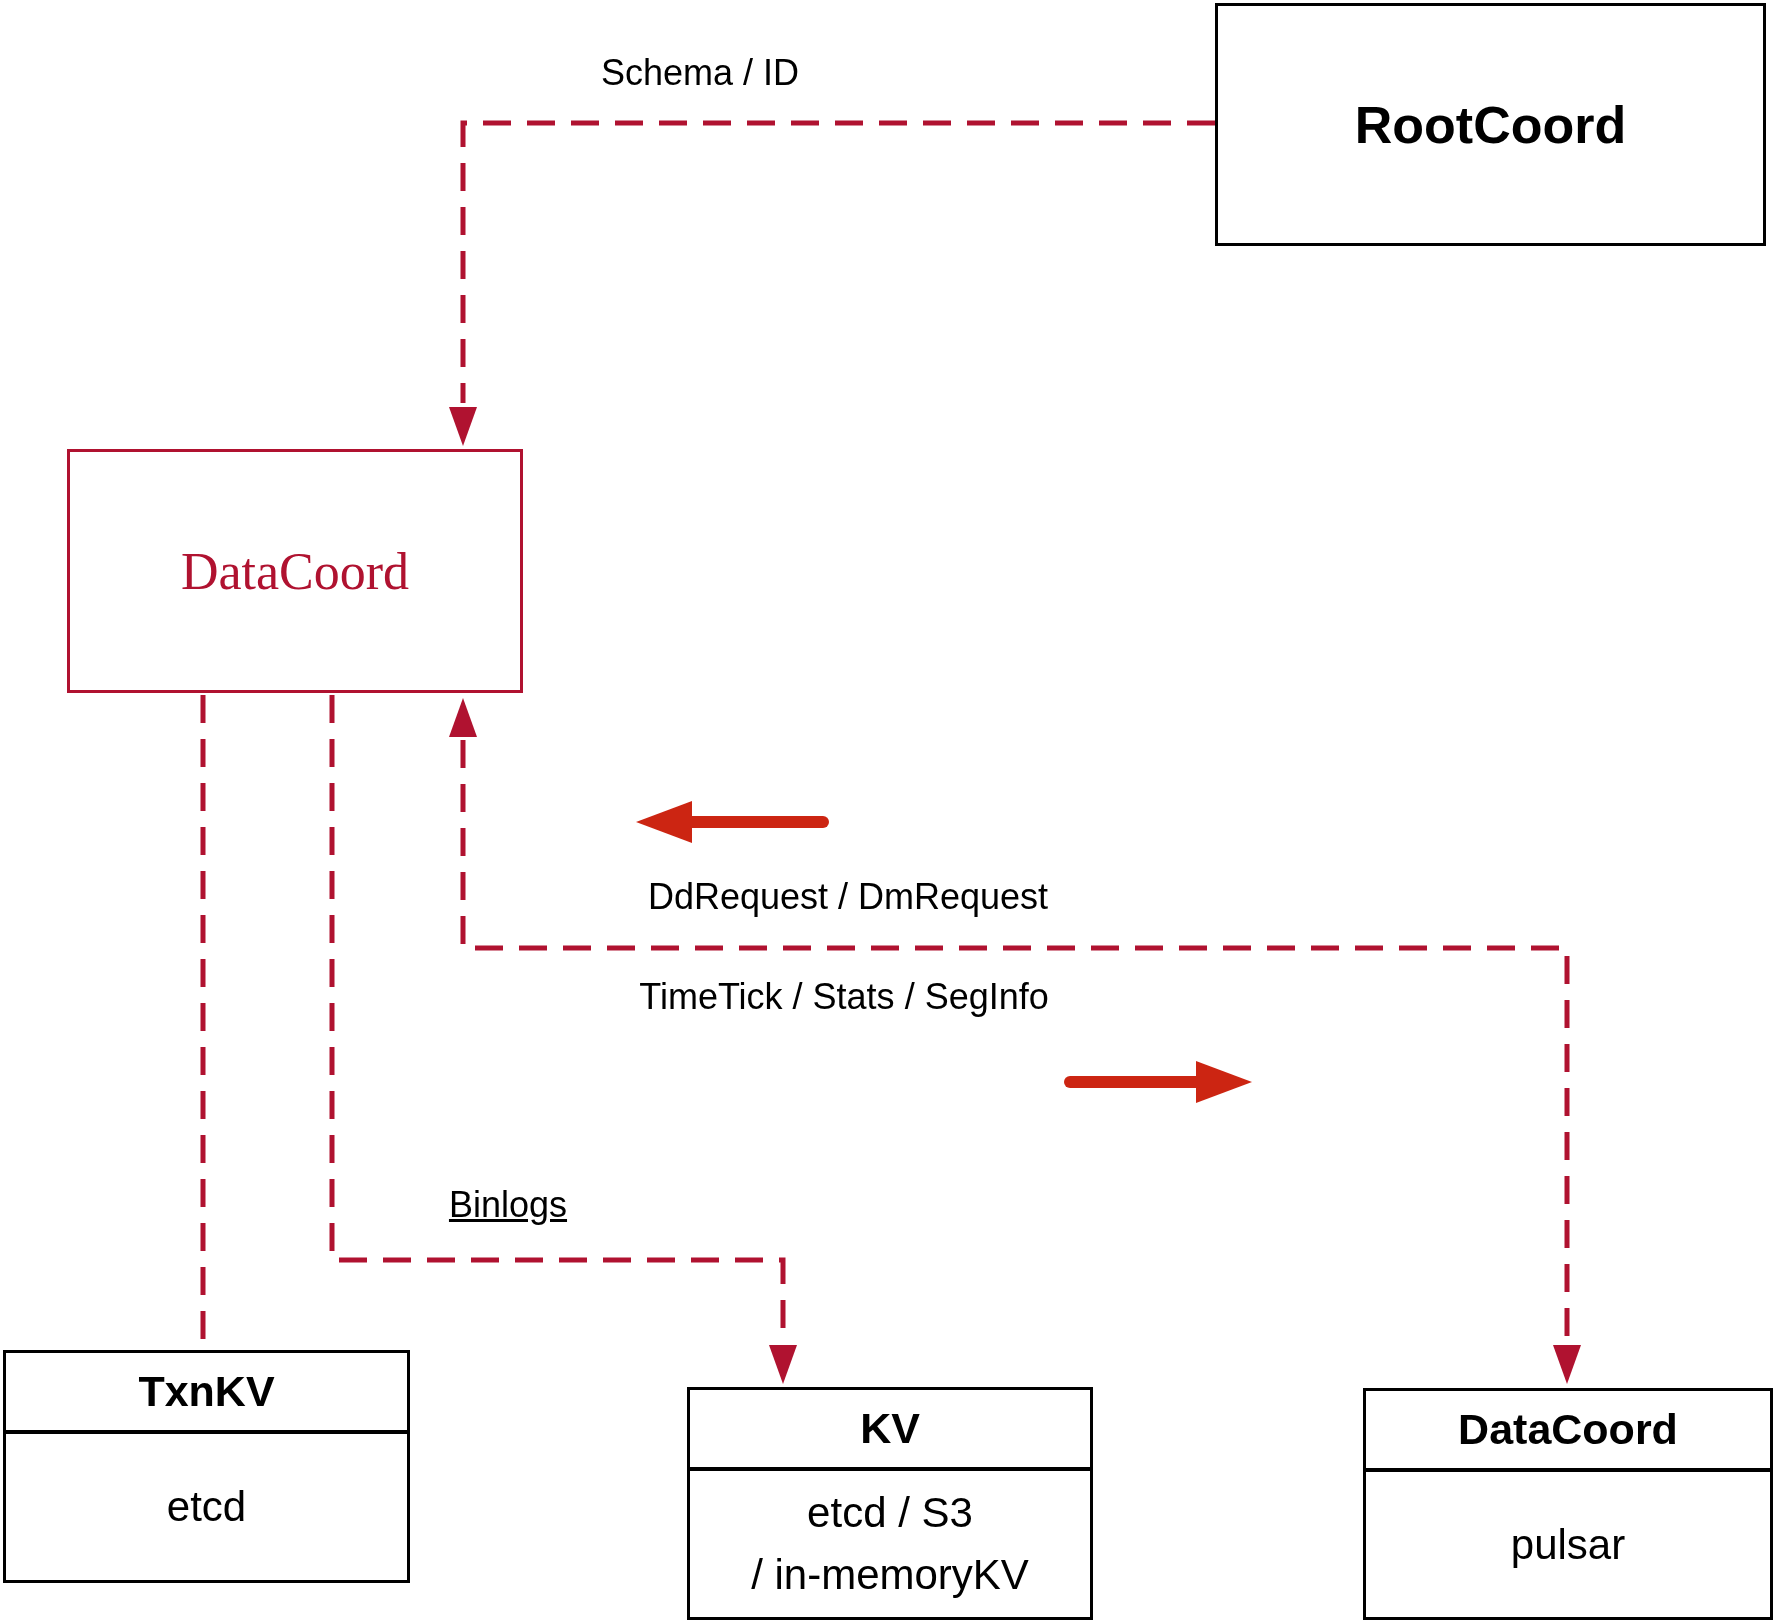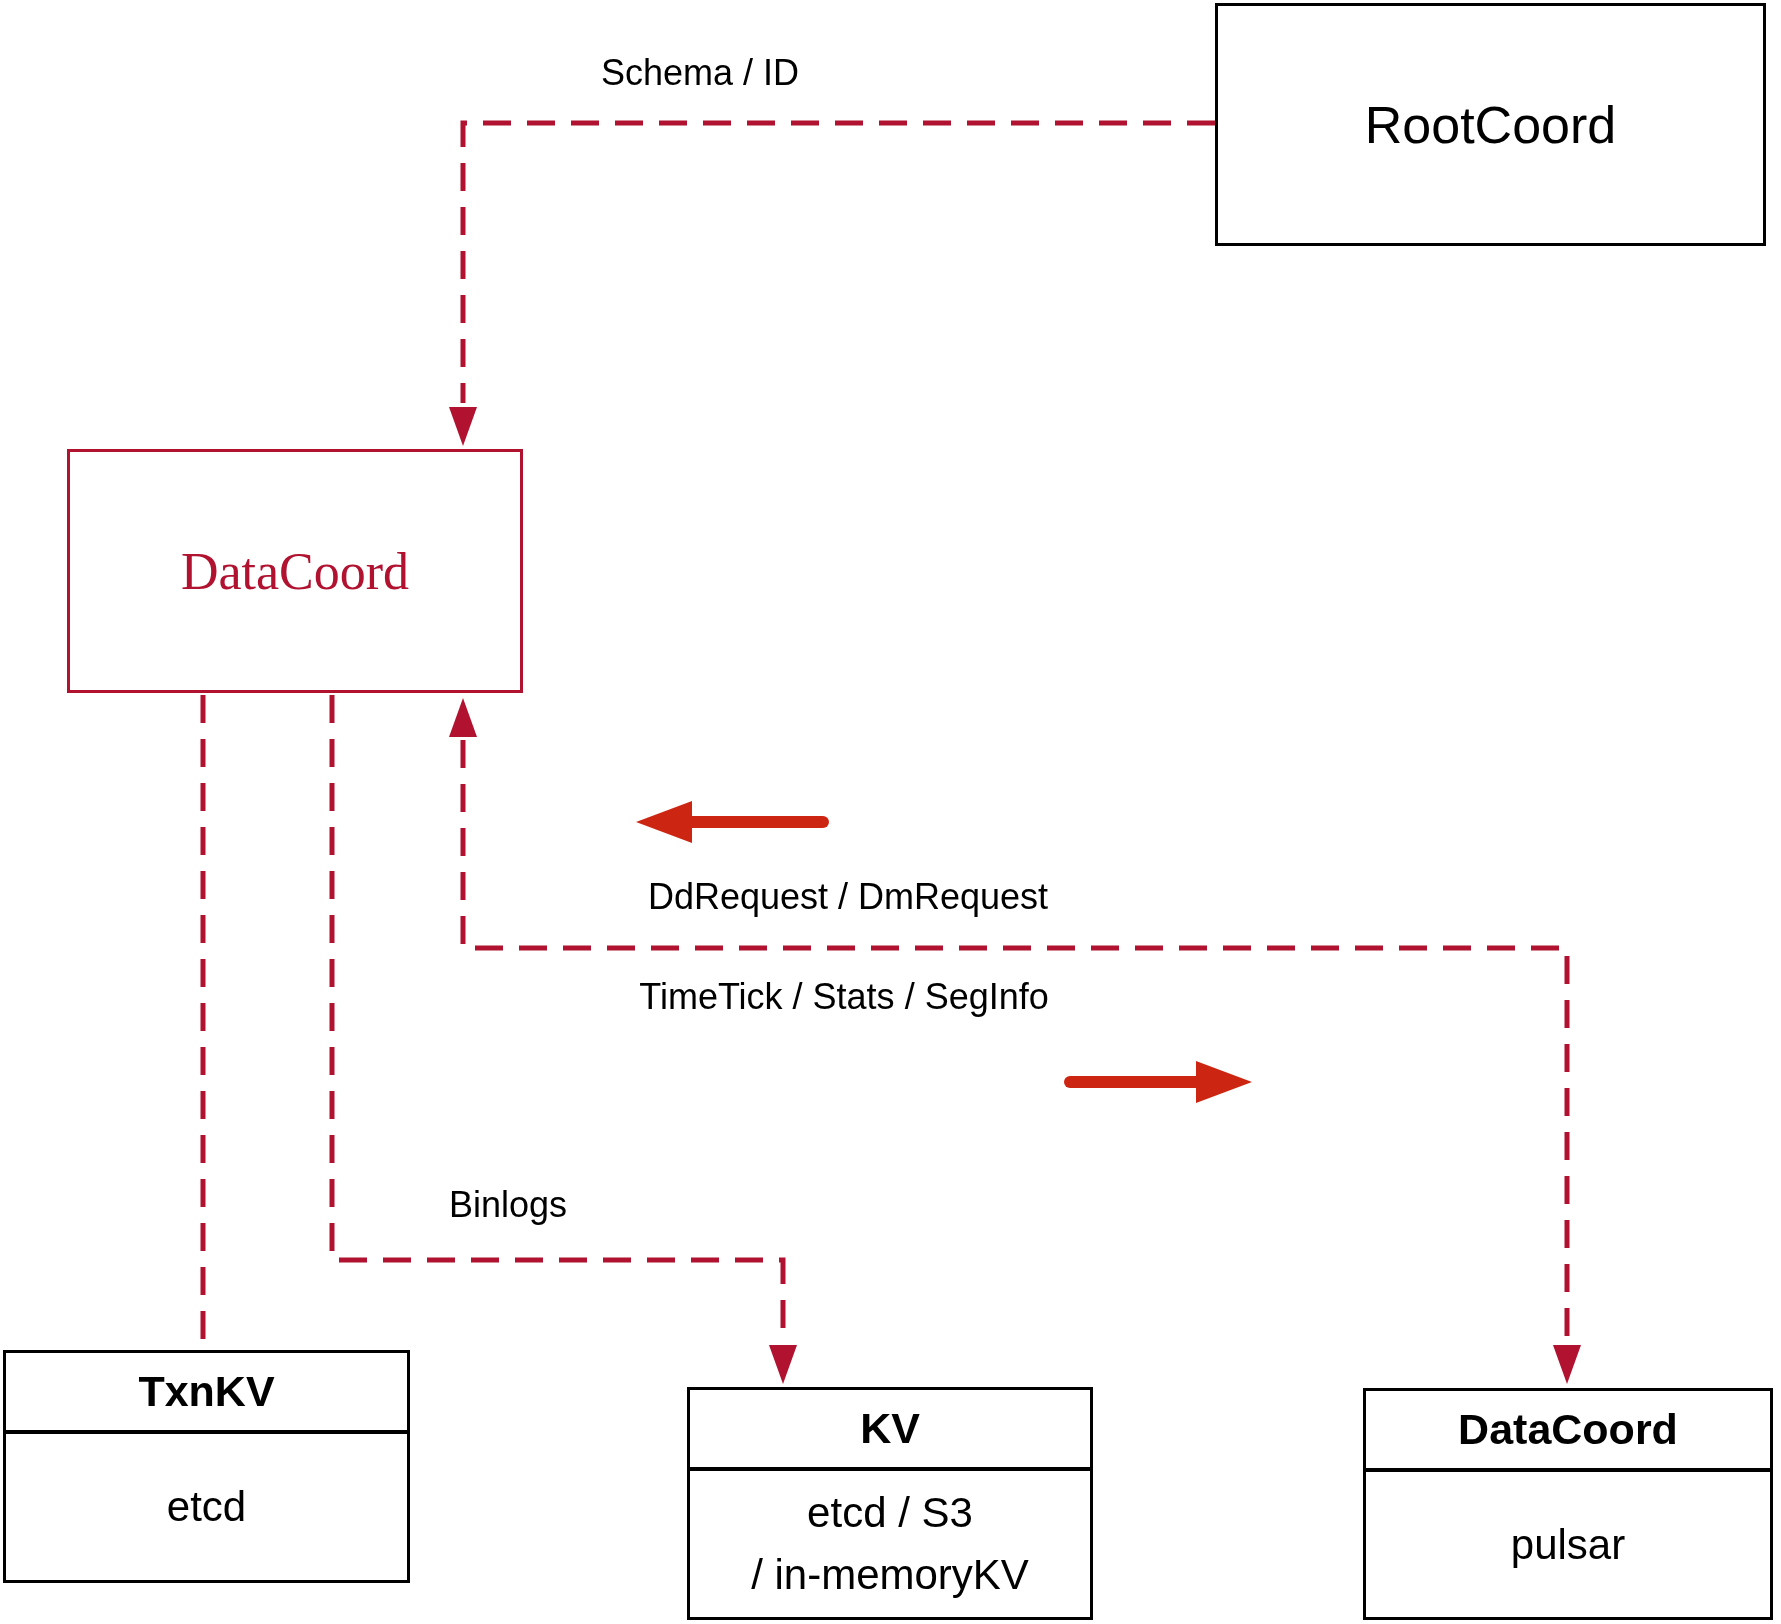--- a/index.html
+++ b/index.html
@@ -108,21 +108,21 @@
       <line class="solid-line" x1="823" y1="822" x2="692" y2="822"></line>
       <polygon class="solid-head" points="636,822 692,801 692,843"></polygon>
     </g>
 
     <g>
       <line class="solid-line" x1="1070" y1="1082" x2="1198" y2="1082"></line>
       <polygon class="solid-head" points="1252,1082 1196,1061 1196,1103"></polygon>
     </g>
   </svg>
 
-  <div class="node simple" style="left:1215px; top:3px; width:551px; height:243px;">
+  <div class="node simple" style="left:1215px; top:3px; width:551px; height:243px;font-weight:bold;">
     <span>RootCoord</span>
   </div>
 
   <div class="node simple redbox" style="left:67px; top:449px; width:456px; height:244px;font-family:Liberation Serif, serif;">
     <span>DataCoord</span>
   </div>
 
   <div class="node table" style="left:3px; top:1350px; width:407px; height:233px;">
     <div class="hdr">TxnKV</div>
     <div class="bdy">
@@ -144,15 +144,15 @@
       <span>pulsar</span>
     </div>
   </div>
 
   <div class="edge-label" style="left:450px; top:52px; width:500px;">Schema / ID</div>
 
   <div class="edge-label" style="left:598px; top:876px; width:500px;text-align:center;">DdRequest / DmRequest</div>
 
   <div class="edge-label" style="left:594px; top:976px; width:500px;">TimeTick / Stats / SegInfo</div>
 
-  <div class="edge-label" style="left:358px; top:1184px; width:300px;">Binlogs</div>
+  <div class="edge-label" style="left:358px; top:1184px; width:300px;text-decoration:underline;">Binlogs</div>
 
 </div>
 
 </body></html>

